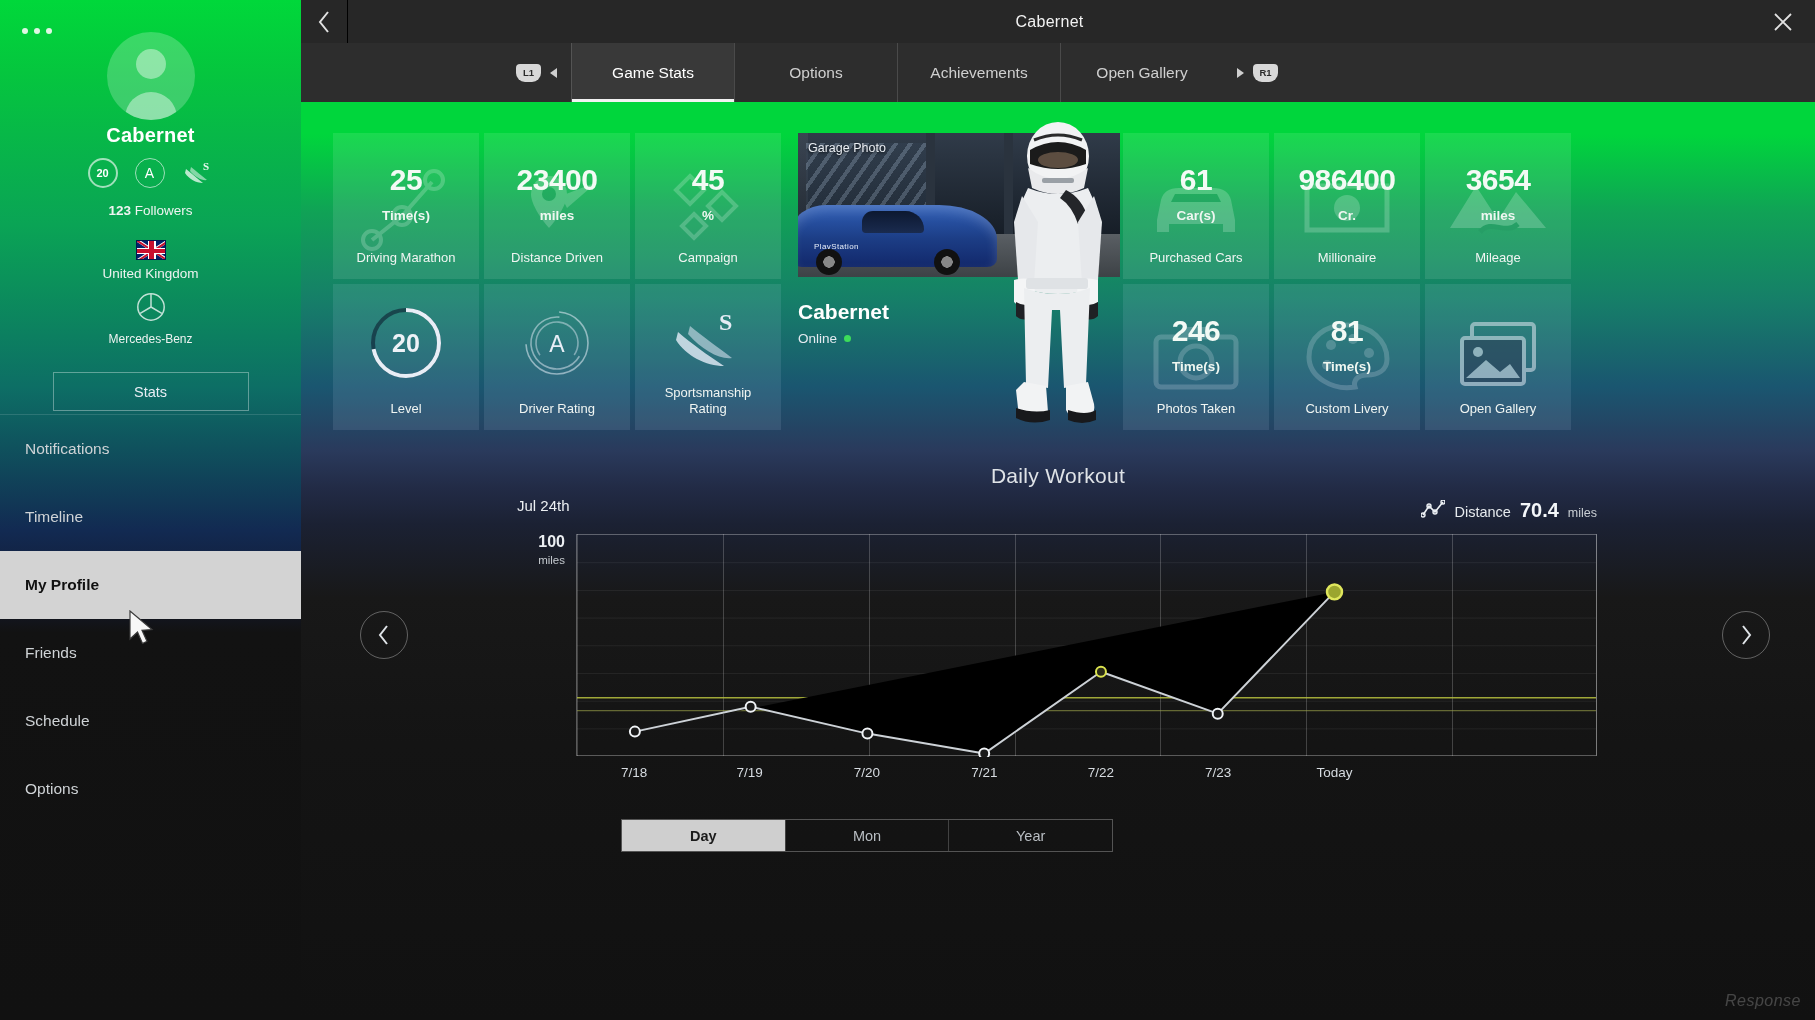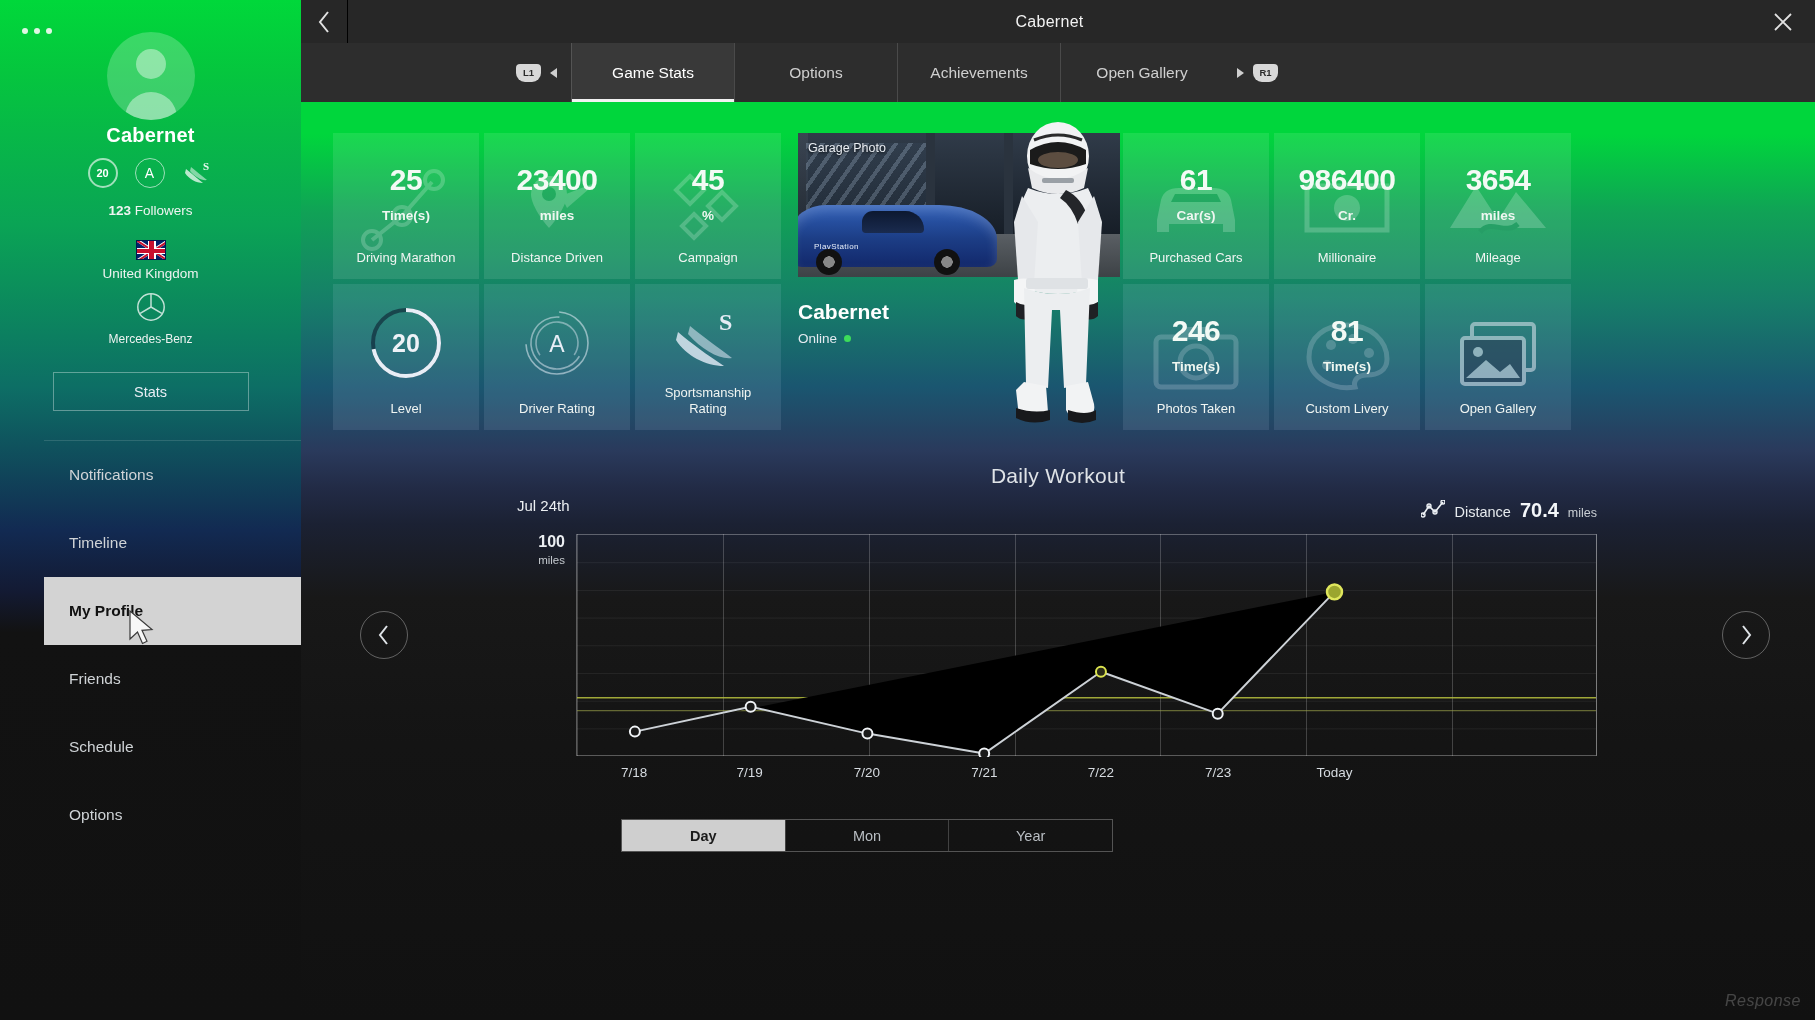--- a/index.html
+++ b/index.html
@@ -93,21 +93,21 @@
     position: absolute; top: 332px; width: 100%; text-align: center;
     font-size: 12px; color: #eef3f1;
   }
   .post-btn {
     position: absolute; left: 50%; transform: translateX(-50%); top: 372px;
     width: 196px; height: 39px;
     border: 1px solid rgba(255,255,255,.35); background: transparent;
     color: #e9eef5; font-size: 14.5px; font-family: inherit; cursor: pointer;
     display: flex; align-items: center; justify-content: center;
   }
-  #sidebar-nav { position: absolute; top: 440px; left: 0; width: 301px; margin-left: 44px; }
+  #sidebar-nav { position: absolute; top: 414px; left: 0; width: 301px; }
   .nav-div { height: 1px; background: rgba(255,255,255,.13); margin: 0 0 0 0; }
   .nav-item {
     height: 68px; display: flex; align-items: center; padding-left: 25px;
     font-size: 15.5px; color: #cfd3d6; cursor: pointer;
   }
   .nav-item.active { background: #d3d3d3; color: #111; font-weight: bold; }
   #cursor { position: absolute; left: 128px; top: 610px; width: 26px; height: 36px; pointer-events: none; }
 
   
   #topbar {

